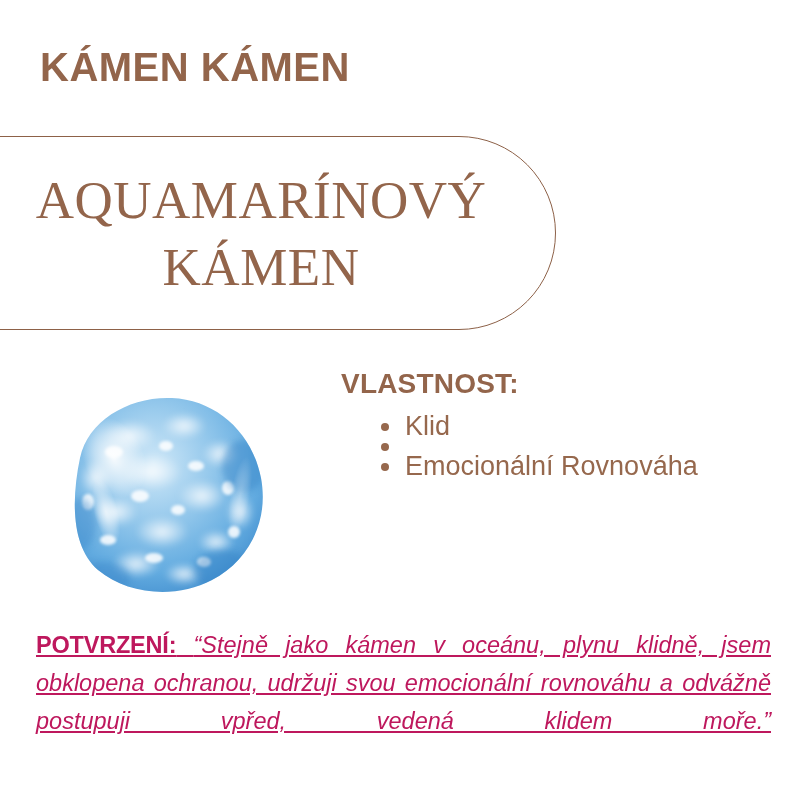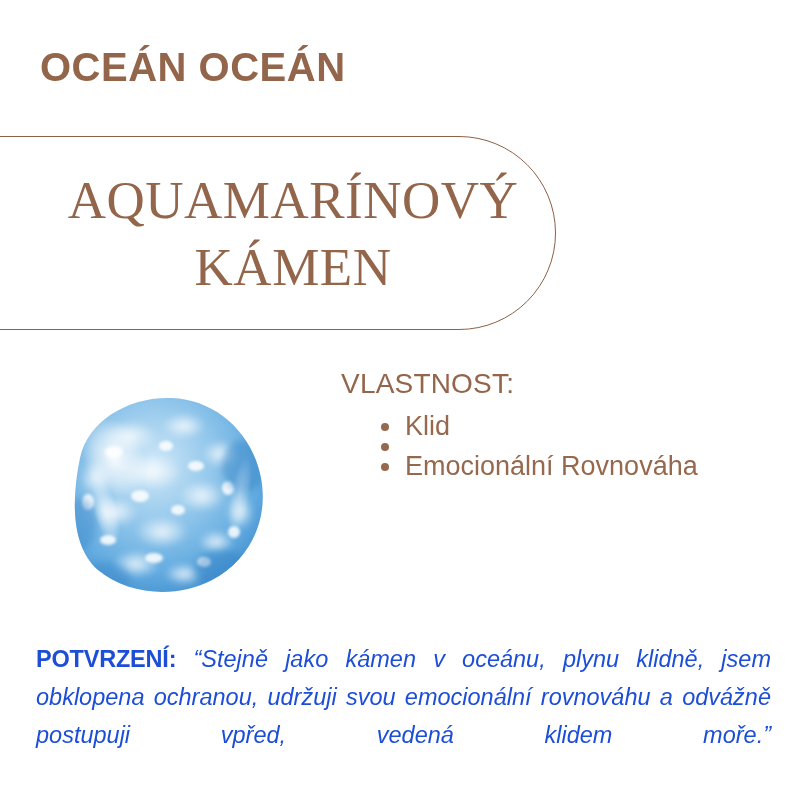--- a/index.html
+++ b/index.html
@@ -45,21 +45,20 @@
   }
   #pill-inner {
     position: absolute;
     left: 120px;
     top: 0;
     width: 520px;
     height: 194px;
     display: flex;
     align-items: center;
     justify-content: center;
-    margin-left: 32px;
   }
   #stone-name {
     font-family: "Liberation Serif", serif;
     font-size: 53px;
     line-height: 1.26;
     color: #93654b;
     text-align: center;
     letter-spacing: 0.5px;
     width: 100%;
   }
@@ -76,21 +75,21 @@
 
   
   #properties {
     position: absolute;
     left: 341px;
     top: 368px;
     width: 440px;
   }
   #prop-heading {
     font-family: "Liberation Sans", sans-serif;
-    font-weight: normal;
+    font-weight: bold;
     font-size: 28px;
     color: #93654b;
     letter-spacing: 0.2px;
     margin: 0 0 6px 0;
     line-height: 1.12;
   }
   #prop-list {
     list-style: none;
     margin: 8px;
     padding: 0 0 0 32px;
@@ -112,49 +111,50 @@
     width: 8px;
     height: 8px;
     border-radius: 50%;
     background: #96684d;
   }
 
   
   #affirmation {
     position: absolute;
     left: 36px;
-    top: 640px;
+    top: 626px;
     width: 735px;
     font-family: "Liberation Sans", sans-serif;
     font-size: 23.5px;
     line-height: 1.62;
-    color: #1d4ed8;
+    color: #be185d;
     text-align: justify;
     text-justify: inter-word;
+    text-decoration: underline;
   }
   #affirm-label {
     font-weight: bold;
     font-stretch: condensed;
     letter-spacing: -0.2px;
   }
   #affirm-text {
     font-style: italic;
   }
   #affirmation::after {
     content: "";
     display: inline-block;
     width: 100%;
   }
 </style>
 </head>
 <body>
 
 <div id="card">
 
-  <div id="top-title">OCEÁN OCEÁN</div>
+  <div id="top-title">KÁMEN KÁMEN</div>
 
   <div id="pill">
     <div id="pill-inner">
       <div id="stone-name">AQUAMARÍNOVÝ KÁMEN</div>
     </div>
   </div>
 
   <div id="stone-wrap">
     <svg id="stone-svg" viewBox="0 0 226 206" xmlns="http://www.w3.org/2000/svg">
       <defs>

